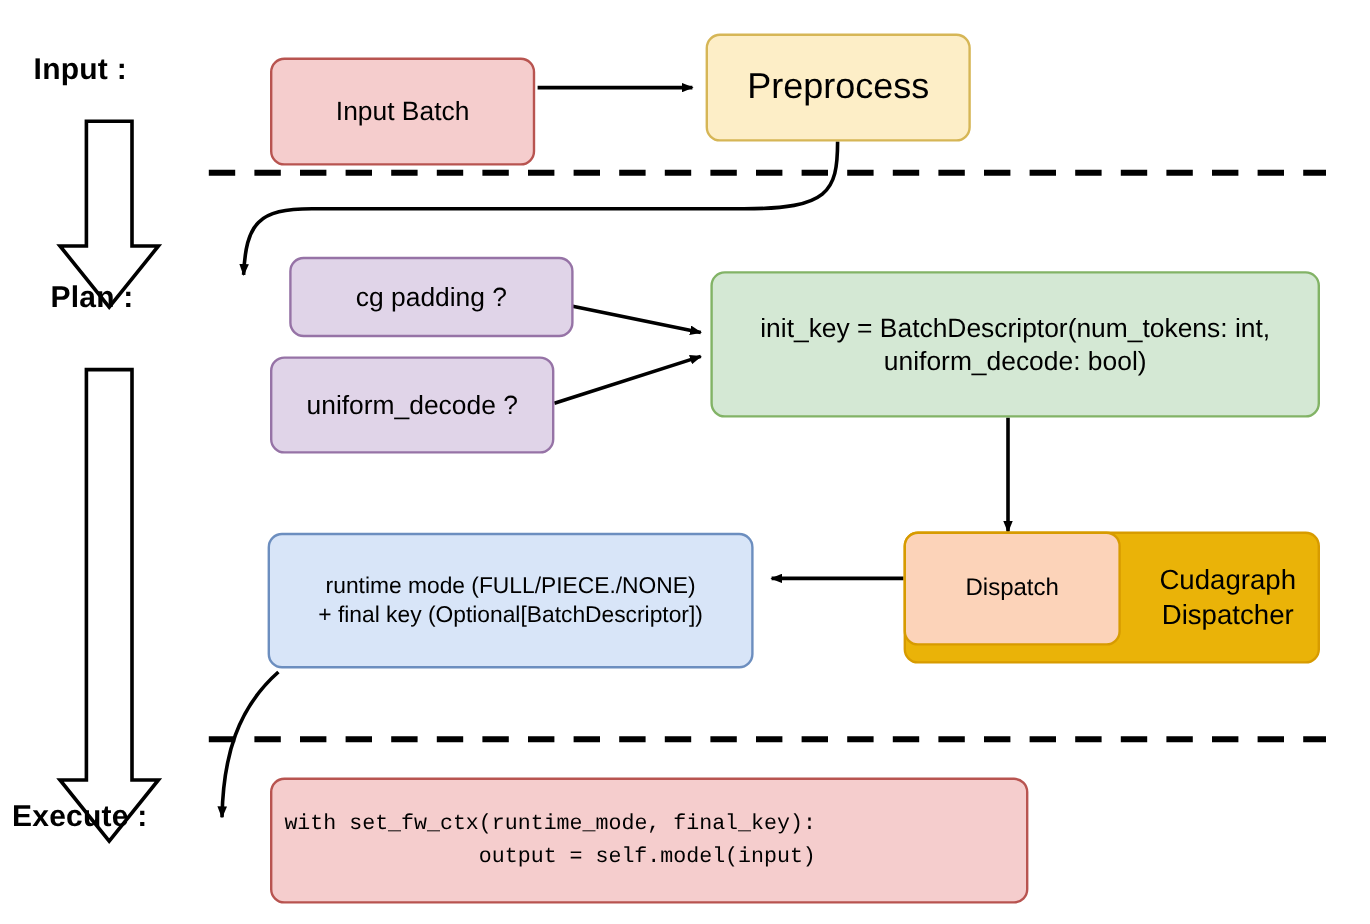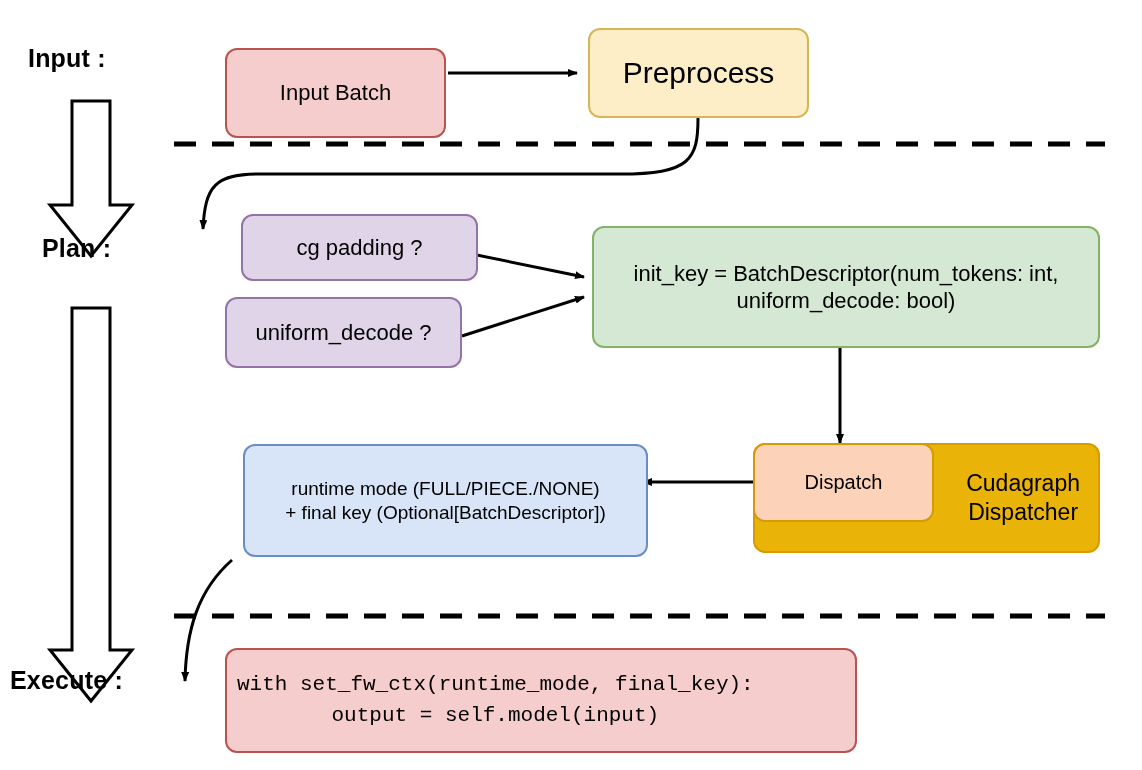--- a/index.html
+++ b/index.html
@@ -84,25 +84,25 @@
   }
   .node-orange-inner {
     background: #fcd3b9;
     border-color: #d79b00;
     font-size: 20px;
   }
   .node-code {
     background: #f5cdcd;
     border-color: #b85450;
     font-family: "Liberation Mono", "DejaVu Sans Mono", monospace;
-    font-size: 21px;
+    font-size: 18px;
     justify-content: flex-start;
     align-items: center;
     padding-left: 10px;
-    text-align: center;
+    text-align: right;
     line-height: 1.45;
   }
 </style>
 </head>
 <body>
 
 <div id="stage">
 
   <svg id="svg-layer" viewBox="0 0 1142 770">
     <defs>
@@ -136,29 +136,29 @@
   <div class="stage-label" style="left:28px; top:44px;">Input :</div>
   <div class="stage-label" style="left:42px; top:234px;">Plan :</div>
   <div class="stage-label" style="left:10px; top:666px;">Execute :</div>
 
   <div class="node node-input-batch" style="left:225px; top:28px; width:221px; height:90px;margin-top:20px;">Input Batch</div>
 
   <div class="node node-preprocess" style="left:588px; top:28px; width:221px; height:90px;">Preprocess</div>
 
   <div class="node node-purple" style="left:225px; top:214px; width:237px; height:67px;margin-left:16px;">cg padding ?</div>
 
-  <div class="node node-purple" style="left:225px; top:297px; width:237px; height:71px;">uniform_decode ?</div>
+  <div class="node node-purple" style="left:225px; top:297px; width:237px; height:81px;">uniform_decode ?</div>
 
   <div class="node node-green" style="left:592px; top:226px; width:508px; height:122px;">init_key = BatchDescriptor(num_tokens: int,
 uniform_decode: bool)</div>
 
   <div class="node node-orange-outer" style="left:753px; top:443px; width:347px; height:110px;">Cudagraph
 Dispatcher</div>
 
-  <div class="node node-orange-inner" style="left:753px; top:443px; width:181px; height:79px;">Dispatch</div>
+  <div class="node node-orange-inner" style="left:753px; top:443px; width:181px; height:95px;">Dispatch</div>
 
-  <div class="node node-blue" style="left:243px; top:444px; width:405px; height:113px;">runtime mode (FULL/PIECE./NONE)
+  <div class="node node-blue" style="left:223px; top:444px; width:405px; height:113px;">runtime mode (FULL/PIECE./NONE)
 + final key (Optional[BatchDescriptor])</div>
 
   <div class="node node-code" style="left:225px; top:648px; width:632px; height:105px;">with set_fw_ctx(runtime_mode, final_key):
     output = self.model(input)</div>
 
 </div>
 
 </body></html>

